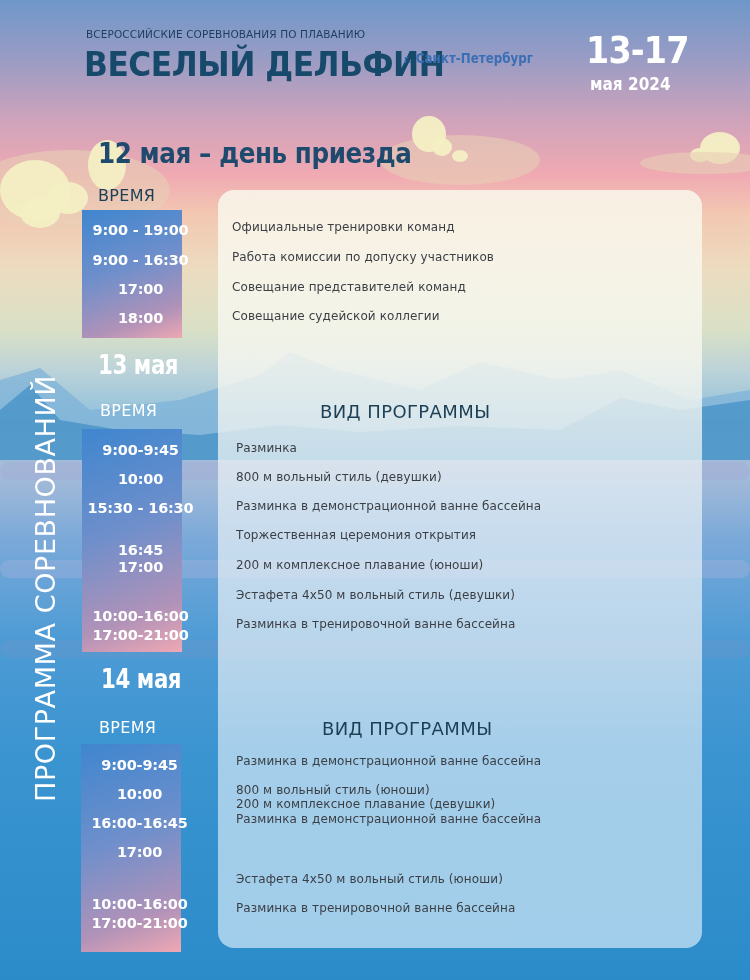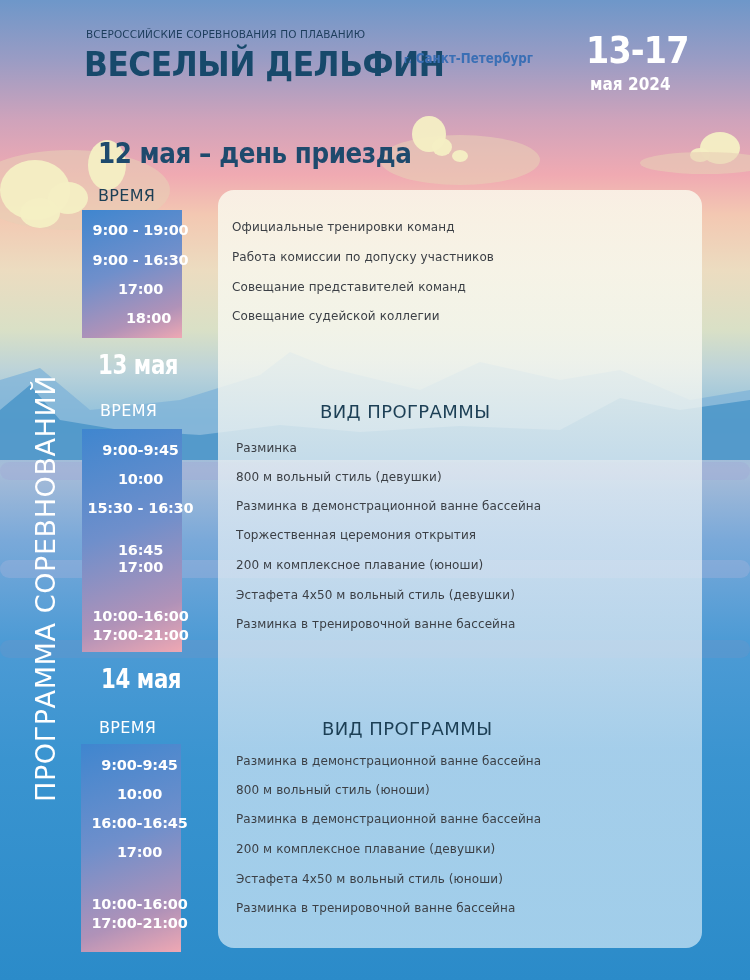--- a/index.html
+++ b/index.html
@@ -69,21 +69,21 @@
 <div class="side-text">ПРОГРАММА СОРЕВНОВАНИЙ</div>
 
 <div class="panel"></div>
 
 <div class="day-arrival">12 мая – день приезда</div>
 <div class="col-head dark" style="left:98px;top:186px;">ВРЕМЯ</div>
 <div class="timebox" style="top:210px;height:128px;">
   <div class="time" style="top:12px;">9:00 - 19:00</div>
   <div class="time" style="top:42px;">9:00 - 16:30</div>
   <div class="time" style="top:71px;">17:00</div>
-  <div class="time" style="top:100px;padding-left:8px;">18:00</div>
+  <div class="time" style="top:100px;">18:00</div>
 </div>
 <div class="event" style="top:220px;">Официальные тренировки команд</div>
 <div class="event" style="top:250px;">Работа комиссии по допуску участников</div>
 <div class="event" style="top:280px;">Совещание представителей команд</div>
 <div class="event" style="top:309px;">Совещание судейской коллегии</div>
 
 <div class="day-title" style="left:98px;top:350px;">13 мая</div>
 <div class="col-head light" style="left:100px;top:401px;">ВРЕМЯ</div>
 <div class="prog-head" style="left:320px;top:401px;">ВИД ПРОГРАММЫ</div>
 <div class="timebox" style="top:429px;height:223px;">
@@ -110,15 +110,15 @@
   <div class="time" style="top:13px;">9:00-9:45</div>
   <div class="time" style="top:42px;">10:00</div>
   <div class="time" style="top:71px;">16:00-16:45</div>
   <div class="time" style="top:100px;">17:00</div>
   <div class="time two" style="top:151px;">10:00-16:00</div>
   <div class="time two" style="top:170px;">17:00-21:00</div>
 </div>
 <div class="event" style="top:754px;left:236px;">Разминка в демонстрационной ванне бассейна</div>
 <div class="event" style="top:783px;left:236px;">800 м вольный стиль (юноши)</div>
 <div class="event" style="top:812px;left:236px;">Разминка в демонстрационной ванне бассейна</div>
-<div class="event" style="top:842px;left:236px;">200 м комплексное плавание (девушки)</div>
+<div class="event" style="top:797px;left:236px;">200 м комплексное плавание (девушки)</div>
 <div class="event" style="top:872px;left:236px;">Эстафета 4х50 м вольный стиль (юноши)</div>
 <div class="event" style="top:901px;left:236px;">Разминка в тренировочной ванне бассейна</div>
 
 </body></html>

